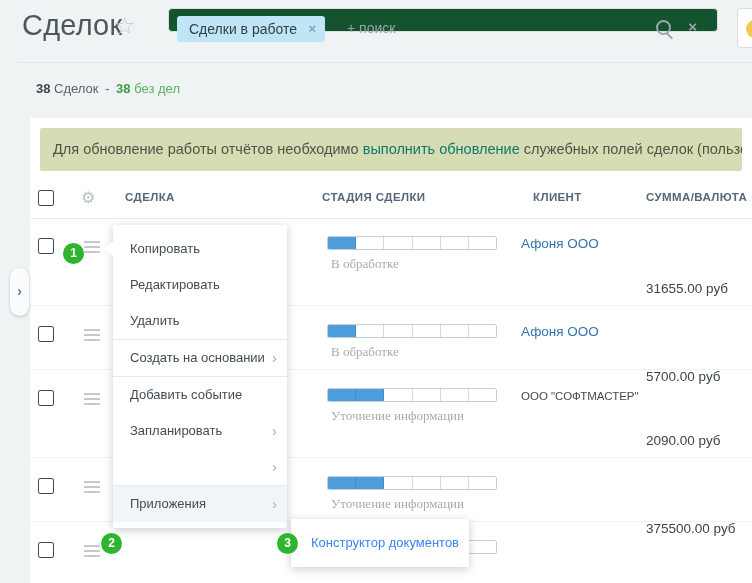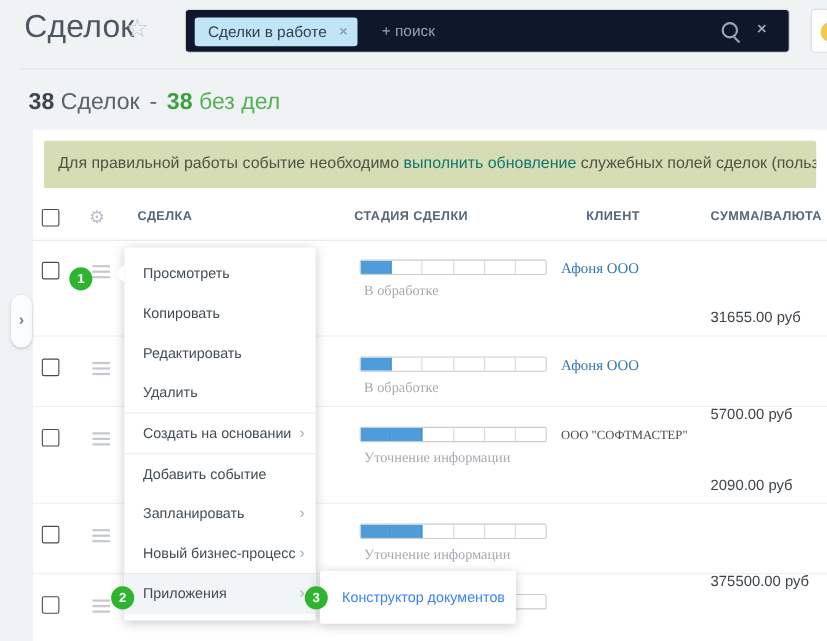--- a/index.html
+++ b/index.html
@@ -5,32 +5,32 @@
   html,body{margin:0;padding:0;}
   body{
     width:752px;height:583px;position:relative;overflow:hidden;
     background:#f0f3f4;
     font-family:"Liberation Sans", sans-serif;
     -webkit-font-smoothing:antialiased;
   }
   
   .page-title{position:absolute;left:22px;top:9px;font-size:29px;font-weight:300;color:#4d5761;letter-spacing:.2px;}
   .fav-star{position:absolute;left:114px;top:12px;font-size:24px;color:#c3cad1;}
-  .searchbox{position:absolute;left:168px;top:8px;width:550px;height:40px;background:#0f172a;border:1px solid #d9dee2;border-radius:4px;box-sizing:border-box;}
+  .searchbox{position:absolute;left:168px;top:8px;width:550px;height:24px;background:#14532d;border:1px solid #d9dee2;border-radius:4px;box-sizing:border-box;}
   .filter-tag{position:absolute;left:8px;top:7px;height:26px;line-height:26px;background:#bfe5f6;border-radius:3px;padding:0 28px 0 12px;font-size:14px;color:#333f48;}
   .filter-tag .tag-x{position:absolute;right:9px;top:0;color:#7fa2b6;font-size:13px;font-weight:bold;}
   .search-ph{position:absolute;left:178px;top:11px;font-size:14px;color:#98a4ad;}
   .mag{position:absolute;right:46px;top:11px;width:11px;height:11px;border:2px solid #9aa7b0;border-radius:50%;}
   .mag:after{content:"";position:absolute;left:10px;top:11px;width:7px;height:2px;background:#9aa7b0;transform:rotate(45deg);transform-origin:0 0;}
   .search-x{position:absolute;right:20px;top:9px;font-size:15px;color:#9aa4ac;font-weight:bold;}
   .partial-btn{position:absolute;left:737px;top:8px;width:26px;height:40px;background:#fff;border:1px solid #d9dee2;border-radius:4px;box-sizing:border-box;}
   .partial-btn .yellow-dot{position:absolute;left:8px;top:11px;width:18px;height:18px;border-radius:50%;background:#f1cb4e;}
   .hdr-divider{position:absolute;left:18px;right:0;top:62px;height:1px;background:#e0e5e8;}
   
-  .counter{position:absolute;left:26px;top:81px;font-size:21px;color:#5a646d;}
+  .counter{position:absolute;left:36px;top:81px;font-size:13px;color:#5a646d;}
   .counter b{color:#3e4650;font-weight:bold;}
   .counter .g{color:#55b257;}
   .counter b.g{color:#3d9f41;}
   .counter span{margin-right:3px;}
   
   .content{position:absolute;left:30px;top:118px;right:0;bottom:0;background:#fff;}
   .notice{position:absolute;left:10px;top:10px;width:702px;height:43px;background:#d6ddb5;border-radius:2px;
           font-size:14.5px;color:#4c5545;line-height:43px;padding-left:13px;white-space:nowrap;overflow:hidden;box-sizing:border-box;}
   .notice a{color:#0f766e;text-decoration:none;}
   .thead{position:absolute;left:0;right:0;top:58px;height:42px;border-bottom:1px solid #e8ecef;}
@@ -42,21 +42,21 @@
   .rows{position:absolute;left:0;right:0;top:100px;}
   .row{position:relative;border-bottom:1px solid #eef1f3;}
   .row .cb{left:8px;top:20px;}
   .burger{position:absolute;left:54px;top:23px;width:16px;}
   .burger i{display:block;height:2px;background:#c3c9ce;margin-bottom:3px;}
   .bar{position:absolute;left:297px;top:18px;display:flex;width:168px;height:12px;border:1px solid #c6cdd3;border-radius:2px;background:#fff;overflow:hidden;}
   .seg{flex:1;border-right:1px solid #d6dbdf;}
   .seg:last-child{border-right:none;}
   .seg.fill{background:#4f9cdb;border-right-color:#3f8dce;}
   .stage{position:absolute;left:301px;top:38px;font-size:13px;color:#a6abb1;font-family:Liberation Serif, serif;}
-  .client-cell{position:absolute;left:480px;top:16px;width:118px;font-family:Liberation Serif, serif;}
+  .client-cell{position:absolute;left:491px;top:16px;width:118px;}
   .client-link{display:block;font-size:13.5px;color:#3276b2;line-height:20px;text-decoration:none;}
   .client-extra{font-size:11.5px;color:#43494f;line-height:15px;margin-top:3px;}
   .amount{position:absolute;left:616px;top:20px;font-size:13.5px;color:#3d444b;margin-top:43px;}
   
   .rail-handle{position:absolute;left:10px;top:268px;width:19px;height:48px;background:#fbfcfd;border-radius:10px;
                box-shadow:0 1px 3px rgba(40,50,60,.25);text-align:center;line-height:46px;font-size:15px;color:#78858f;font-weight:bold;z-index:15;}
   
   .menu{position:absolute;left:113px;top:225px;width:174px;background:#fff;border-radius:2px;
         box-shadow:0 2px 10px rgba(60,70,80,.28);padding:6px 0;z-index:20;}
   .menu:before{content:"";position:absolute;left:-8px;top:16px;border:8px solid transparent;border-right-color:#fff;border-left:none;}
@@ -97,21 +97,21 @@
 <div class="counter">
   <b>38</b>
   <span>Сделок</span>
   <span>-</span>
   <b class="g">38</b>
   <span class="g">без дел</span>
 </div>
 
 <div class="content">
   <div class="notice">
-    <span>Для правильной работы событие необходимо </span><a href="#">выполнить обновление</a><span> служебных полей сделок (пользовател</span>
+    <span>Для обновление работы отчётов необходимо </span><a href="#">выполнить обновление</a><span> служебных полей сделок (пользовател</span>
   </div>
 
   <div class="thead">
     <span class="cb"></span>
     <span class="gear">⚙</span>
     <span class="col" style="left:95px">СДЕЛКА</span>
     <span class="col" style="left:292px">СТАДИЯ СДЕЛКИ</span>
     <span class="col" style="left:503px">КЛИЕНТ</span>
     <span class="col" style="left:616px">СУММА/ВАЛЮТА</span>
   </div>
@@ -214,30 +214,29 @@
           <span class="seg"></span>
         </div>
         <div class="amount">0.00 руб</div>
       </div>
     </div>
 </div>
 
 <div class="rail-handle">›</div>
 
 <div class="menu">
-    <div class="mi"><span>Просмотреть</span></div>
     <div class="mi"><span>Копировать</span></div>
     <div class="mi"><span>Редактировать</span></div>
     <div class="mi"><span>Удалить</span></div>
     <div class="msep"></div>
     <div class="mi"><span>Создать на основании</span><span class="chev">›</span></div>
     <div class="msep"></div>
     <div class="mi"><span>Добавить событие</span></div>
     <div class="mi"><span>Запланировать</span><span class="chev">›</span></div>
-    <div class="mi"><span>Новый бизнес-процесс</span><span class="chev">›</span></div>
+    <div class="mi"><span class="chev">›</span></div>
     <div class="msep"></div>
     <div class="mi hl"><span>Приложения</span><span class="chev">›</span></div>
   </div>
 
 <div class="submenu">
   <div class="smi">Конструктор документов</div>
 </div>
 
 <div class="badge b1">1</div>
 <div class="badge b2">2</div>

